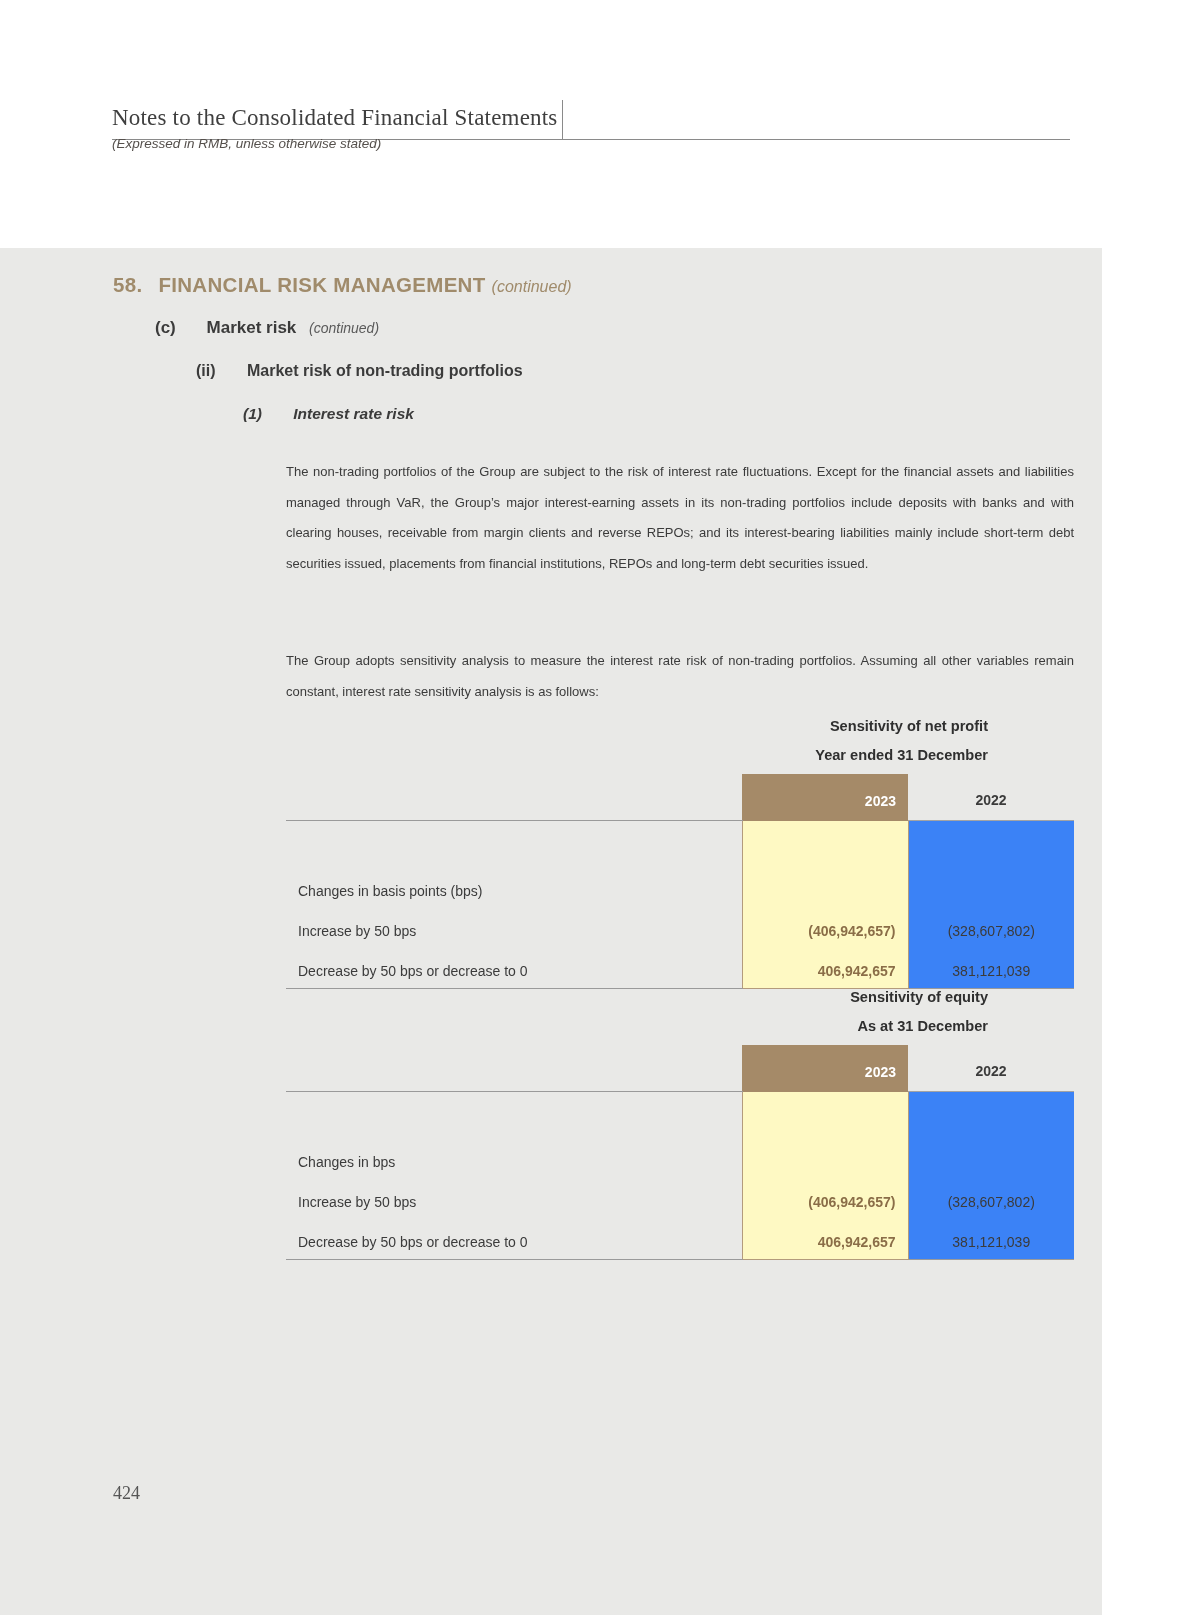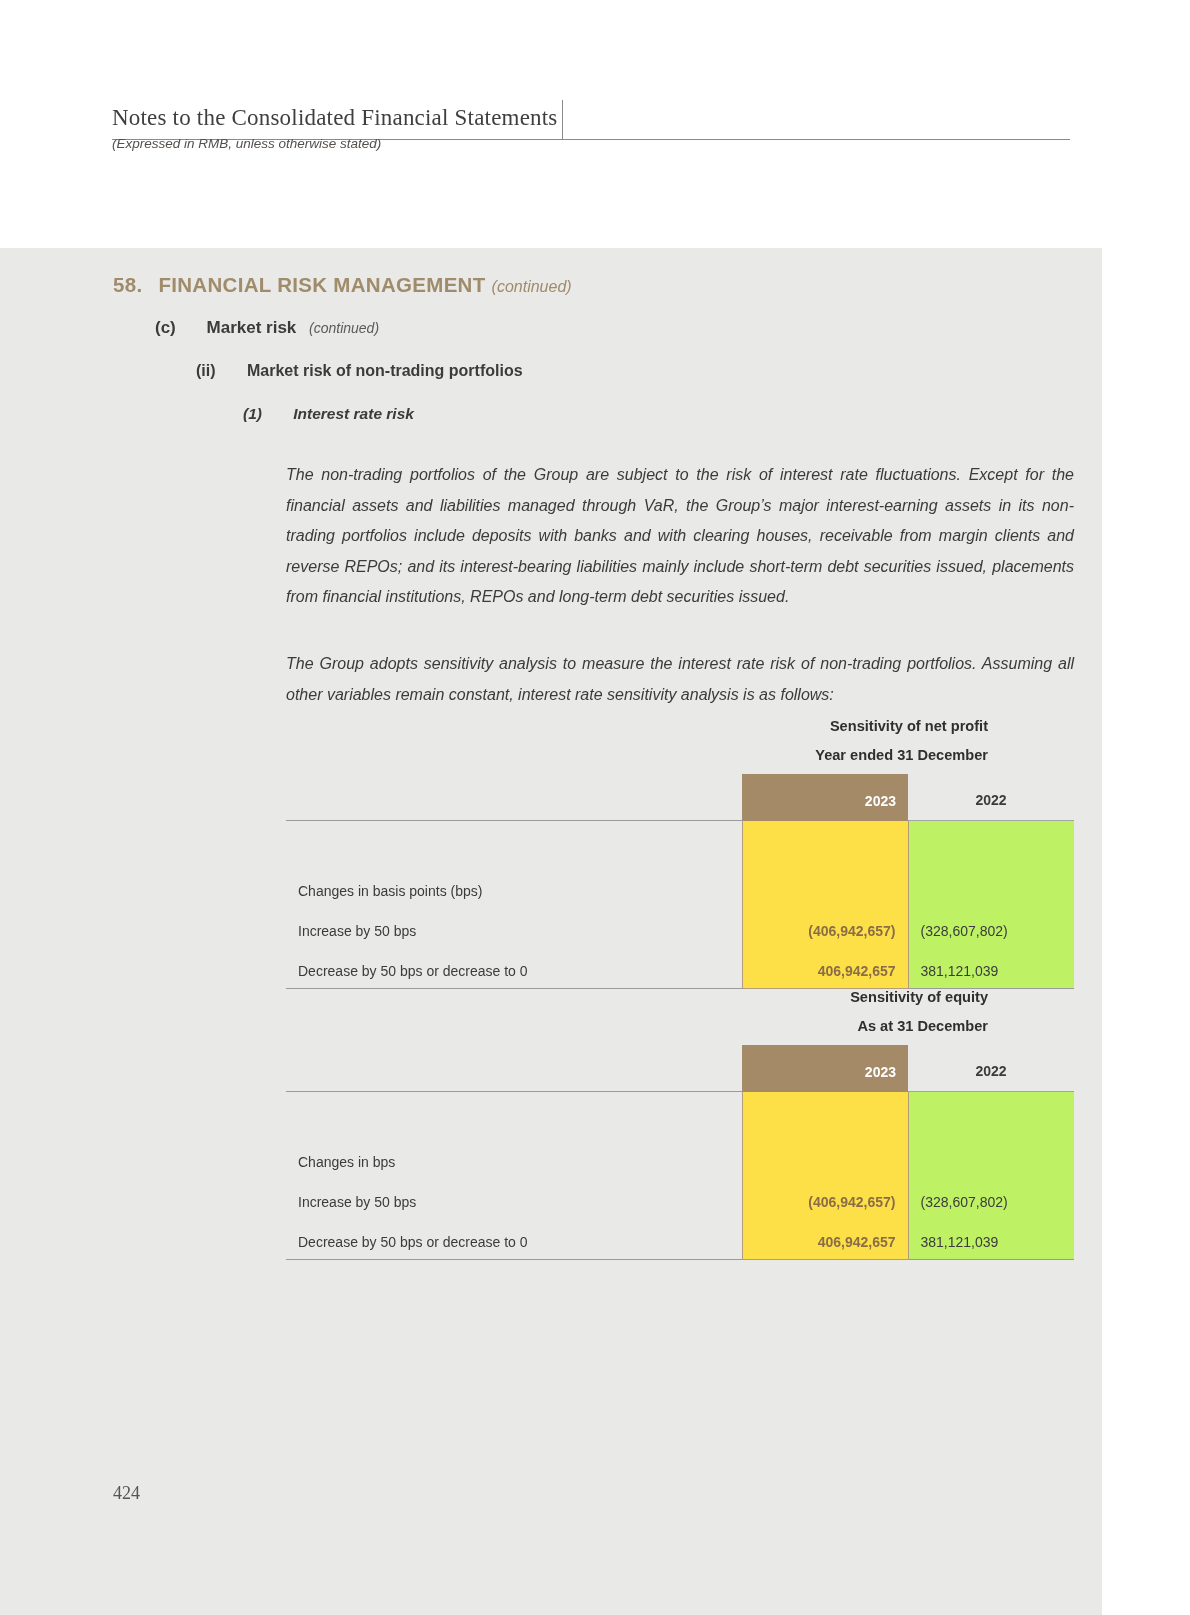--- a/index.html
+++ b/index.html
@@ -130,25 +130,24 @@
     color: #3b3b3b;
     white-space: nowrap;
   }
   .h-sub-1 .lbl { margin-right: 27px; }
 
   
   .para {
     position: absolute;
     left: 286px;
     width: 788px;
-    font-size: 16px;
+    font-size: 13px;
     line-height: 30.5px;
     color: #3b3b3b;
     text-align: justify;
-    font-style: italic;
   }
   #para1 { top: 196px; }
   #para2 { top: 385px; }
 
   
   .tbl-wrap {
     position: absolute;
     left: 286px;
     width: 788px;
   }
@@ -201,30 +200,30 @@
 
   .body-cell-label {
     text-align: left;
     padding: 4px 0 4px 14px;
     color: #3b3b3b;
     background: transparent;
   }
   .body-cell-2023 {
     text-align: right;
     padding: 4px 14px 4px 0;
-    background: #fde047;
+    background: #fef9c3;
     color: #8a6d47;
     font-weight: bold;
     border-left: 1px solid #b39b7c;
     border-right: 1px solid #b39b7c;
   }
   .body-cell-2022 {
-    text-align: left;
+    text-align: center;
     padding: 4px 14px 4px 0;
-    background: #bef264;
+    background: #3b82f6;
     color: #3b3b3b;
   }
   tr.spacer td { height: 26px; }
   tr.last td {
     border-bottom: 1px solid #9a9a9a;
     padding-bottom: 9px;
   }
   tr.last td.body-cell-2023 {
     border-bottom: 1px solid #b39b7c;
   }

